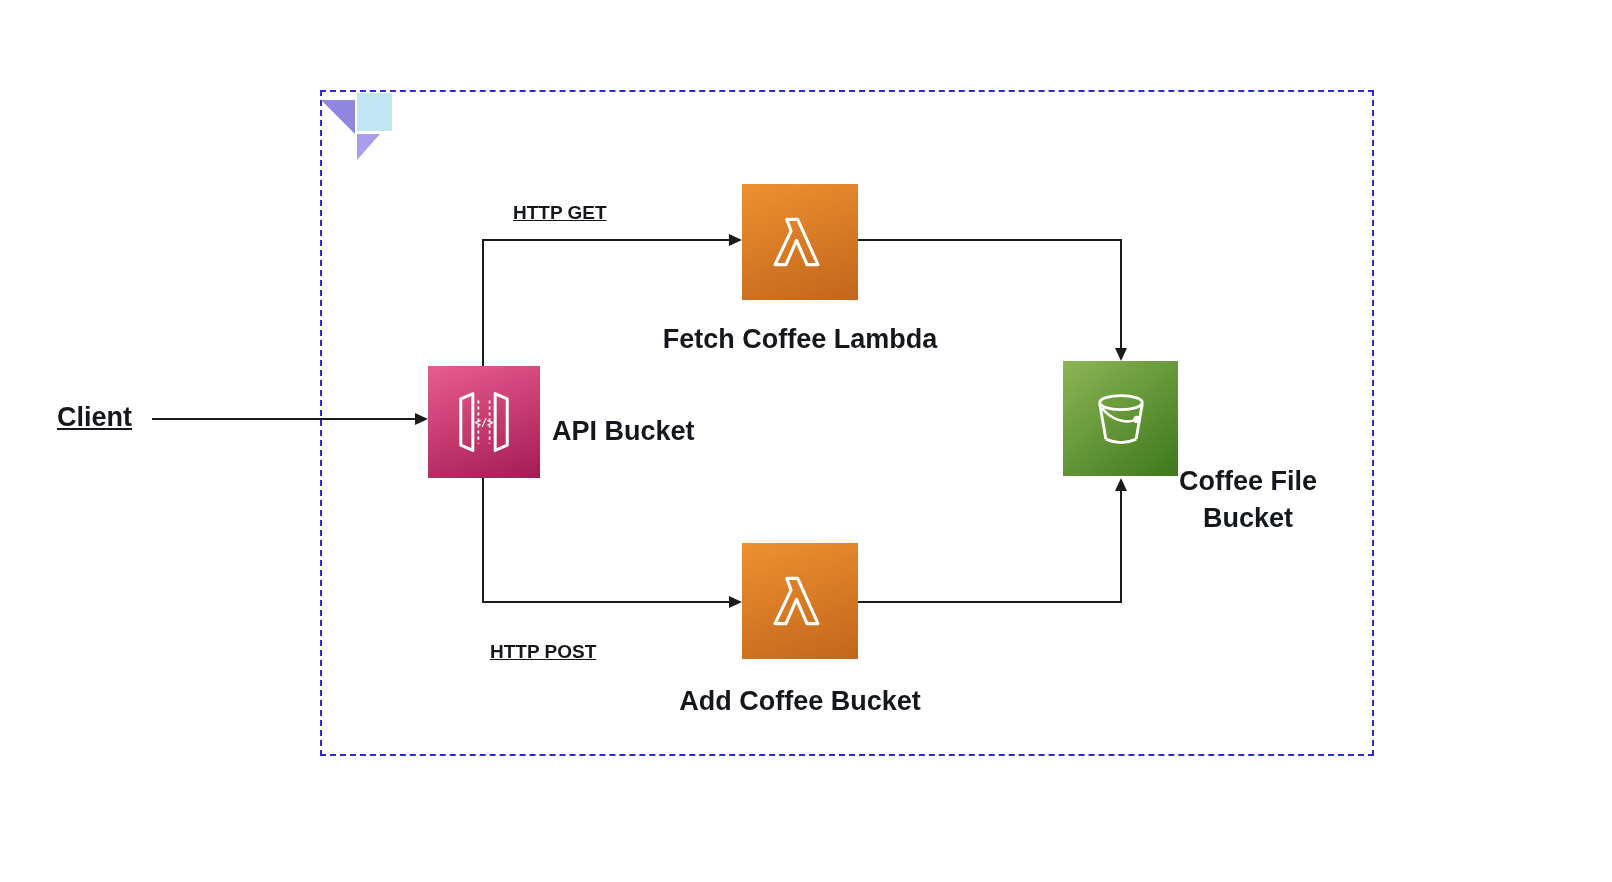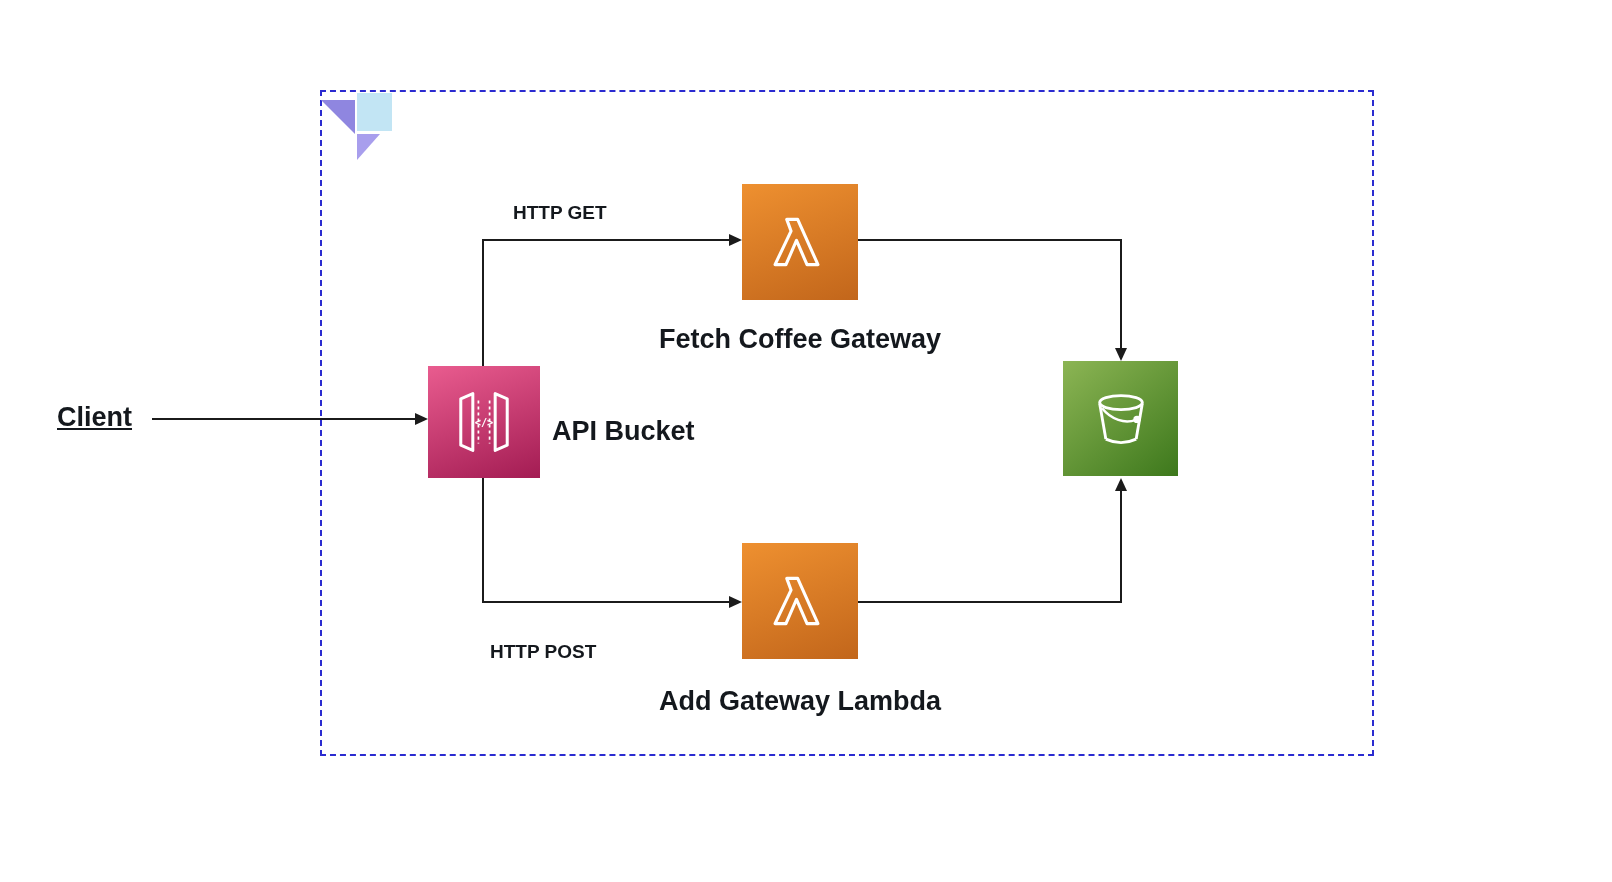--- a/index.html
+++ b/index.html
@@ -18,21 +18,21 @@
   .gw{left:428px;top:366px;width:112px;height:112px;
       background:linear-gradient(160deg,#E95C8F 0%,#A31C53 100%);}
   .lambda-fetch{left:742px;top:184px;width:116px;height:116px;
       background:linear-gradient(160deg,#EE9030 0%,#C2661B 100%);}
   .lambda-add{left:742px;top:543px;width:116px;height:116px;
       background:linear-gradient(160deg,#EE9030 0%,#C2661B 100%);}
   .s3{left:1063px;top:361px;width:115px;height:115px;
       background:linear-gradient(140deg,#8CB554 0%,#3D781C 100%);}
   .label{position:absolute;font-weight:600;white-space:nowrap;}
   .node-label{font-size:27px;}
-  .edge-label{font-size:19px;}
+  .edge-label{font-size:19px;text-decoration:underline;}
   .client-label{left:57px;top:402px;text-decoration:underline;}
   .gw-label{left:552px;top:416px;}
   .fetch-label{left:650px;top:324px;width:300px;text-align:center;}
   .add-label{left:650px;top:686px;width:300px;text-align:center;}
   .bucket-label{left:1130px;top:463px;width:236px;text-align:center;
     line-height:37px;white-space:normal;}
   .get-label{left:513px;top:202px;}
   .post-label{left:490px;top:641px;}
   .logo{position:absolute;left:320px;top:93px;width:72px;height:74px;}
 </style>
@@ -79,36 +79,40 @@
       <text x="50" y="54.5" text-anchor="middle" font-size="12" font-weight="bold" fill="#fff" font-family="DejaVu Sans Mono, monospace">&lt;/&gt;</text>
     </svg>
   </div>
   <div class="label node-label gw-label">API Bucket</div>
 
   <div class="icon-box lambda-fetch">
     <svg viewBox="0 0 100 100" width="78" height="78">
       <path d="M33 21 H47 L73 79 H59 L45.5 48 L32 79 H18 L38.5 36 Z" fill="none" stroke="#fff" stroke-width="4" stroke-linejoin="round"></path>
     </svg>
   </div>
-  <div class="label node-label fetch-label">Fetch Coffee Gateway</div>
+  <div class="label node-label fetch-label">Fetch Coffee Lambda</div>
 
   <div class="icon-box lambda-add">
     <svg viewBox="0 0 100 100" width="78" height="78">
       <path d="M33 21 H47 L73 79 H59 L45.5 48 L32 79 H18 L38.5 36 Z" fill="none" stroke="#fff" stroke-width="4" stroke-linejoin="round"></path>
     </svg>
   </div>
-  <div class="label node-label add-label">Add Gateway Lambda</div>
+  <div class="label node-label add-label">Add Coffee Bucket</div>
 
   <div class="icon-box s3">
     <svg viewBox="0 0 100 100" width="82" height="82">
       <ellipse cx="50" cy="30" rx="26" ry="8.5" fill="none" stroke="#fff" stroke-width="3.5"></ellipse>
       <path d="M24 31 L31.5 74.5" stroke="#fff" stroke-width="3.5"></path>
       <path d="M76 31 L68.5 74.5" stroke="#fff" stroke-width="3.5"></path>
       <path d="M31.5 74.5 Q50 83 68.5 74.5" fill="none" stroke="#fff" stroke-width="3.5"></path>
       <path d="M27 37 C38 51 55 56 68 51" fill="none" stroke="#fff" stroke-width="3"></path>
       <circle cx="69.5" cy="50.5" r="4.5" fill="#fff"></circle>
     </svg>
   </div>
+  <div class="label node-label bucket-label">
+    <div>Coffee File</div>
+    <div>Bucket</div>
+  </div>
 
   <div class="label edge-label get-label">HTTP GET</div>
   <div class="label edge-label post-label">HTTP POST</div>
 
 </div>
 
 </body></html>

